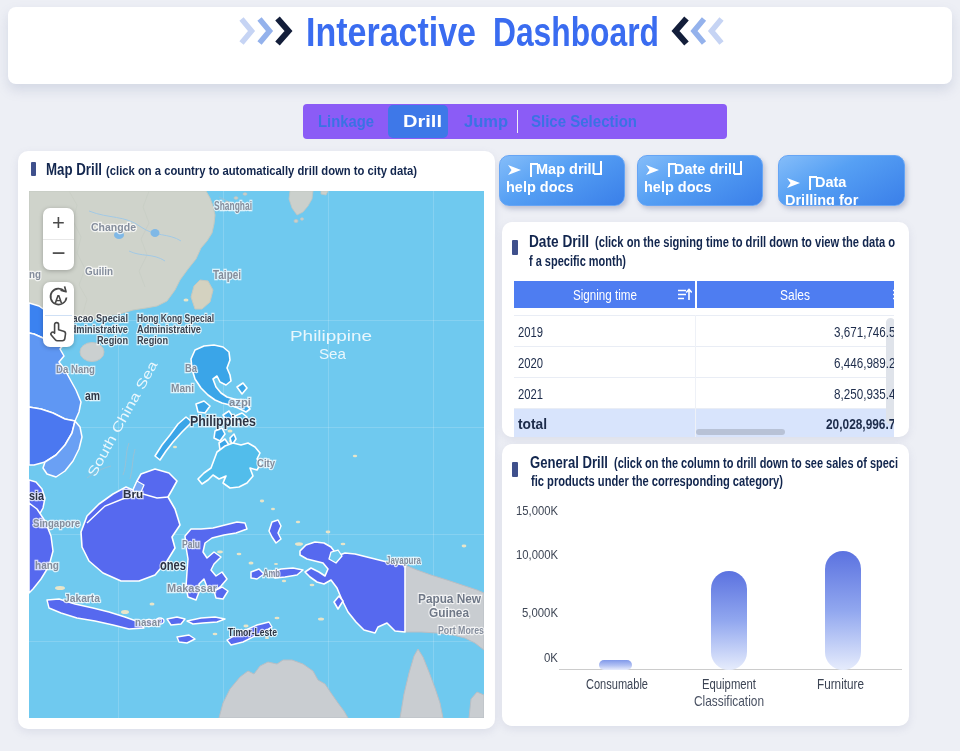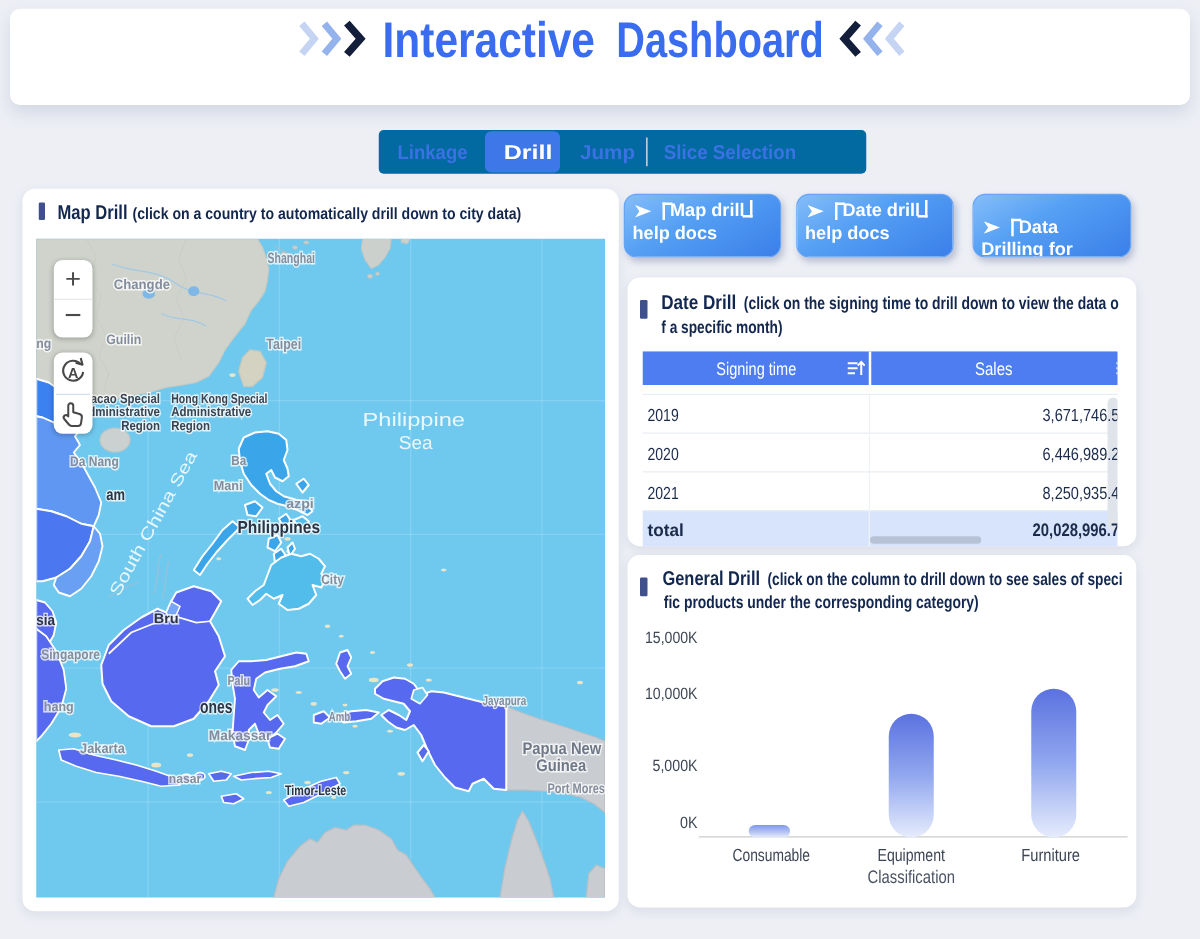--- a/index.html
+++ b/index.html
@@ -3,21 +3,21 @@
 <meta charset="utf-8">
 <style>
 *{margin:0;padding:0;box-sizing:border-box}
 html,body{width:960px;height:751px}
 body{background:#edeff5;font-family:"Liberation Sans",sans-serif;position:relative;overflow:hidden}
 .abs{position:absolute}
 .card{position:absolute;background:#fff;border-radius:10px;box-shadow:0 3px 8px rgba(110,120,160,.14)}
 
 #hdr{left:8px;top:7px;width:944px;height:77px;border-radius:8px;box-shadow:0 6px 12px rgba(125,135,175,.22)}
 
-#tabs{left:303px;top:104px;width:390px;height:35px;background:#0369a1;border-radius:4px;display:flex;align-items:center}
+#tabs{left:303px;top:104px;width:424px;height:35px;background:#8b5cf6;border-radius:4px;display:flex;align-items:center}
 .bar{position:absolute;width:6px;height:15px;background:#3f508c;border-radius:1px}
 
 .hbtn{position:absolute;top:155px;height:51px;border-radius:10px;color:#fff;font-weight:bold;font-size:14.5px;line-height:16.5px;background:linear-gradient(150deg,#85bdf9 0%,#56a0f4 40%,#3a7fe9 100%);border:1px solid #66a5f5;box-shadow:2px 3px 5px rgba(100,110,150,.35);overflow:hidden;padding:5px 6px 0 6px}
 .hbtn .arw{display:inline-block;vertical-align:-1px;margin:0 8px 0 2px}
 .lbr,.rbr{display:inline-block;width:7px;height:13px;position:relative;vertical-align:-2px}
 .lbr::before{content:"";position:absolute;left:1px;top:0;width:6px;height:12px;border-left:2px solid #fff;border-top:2px solid #fff}
 .rbr::before{content:"";position:absolute;right:1px;bottom:1px;width:6px;height:12px;border-right:2px solid #fff;border-bottom:2px solid #fff}
 
 #dtbl{position:absolute;left:514px;top:281px;width:380px;height:156px;overflow:hidden;font-size:14px;color:#701a75}
 #dhead{position:absolute;left:0;top:0;width:392px;height:27px;background:#4e7df1;color:#fff;display:flex}

